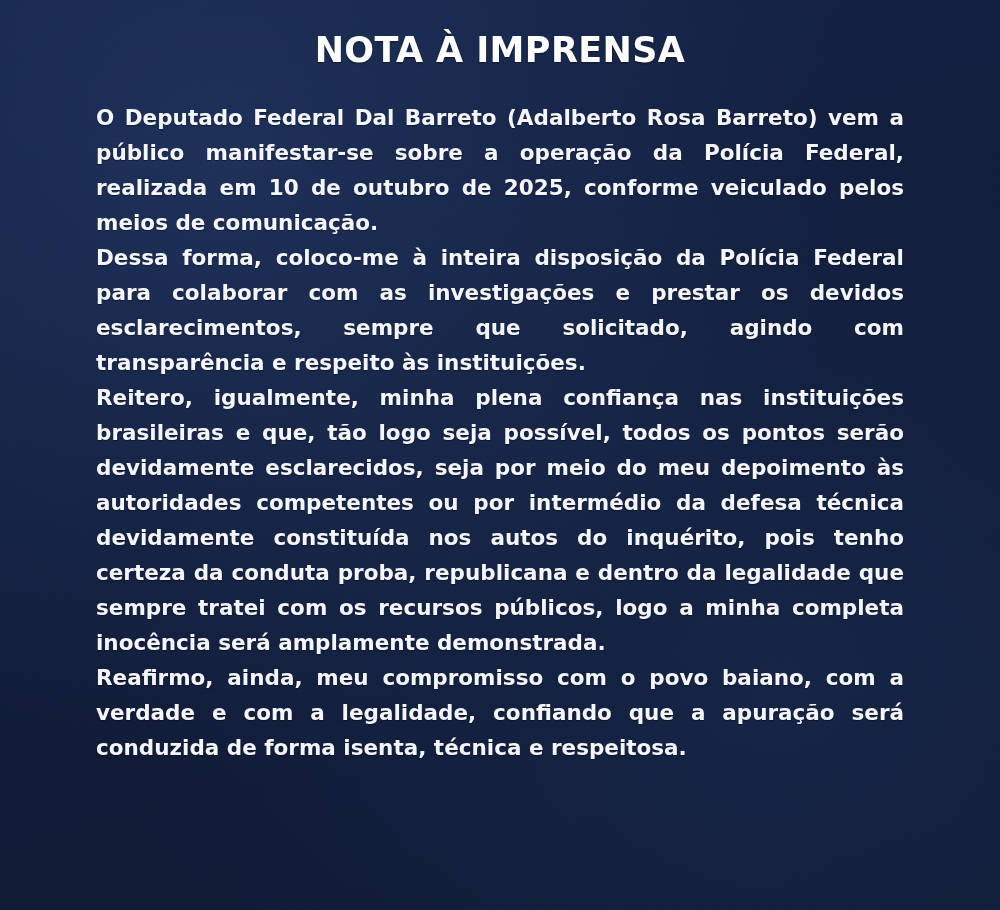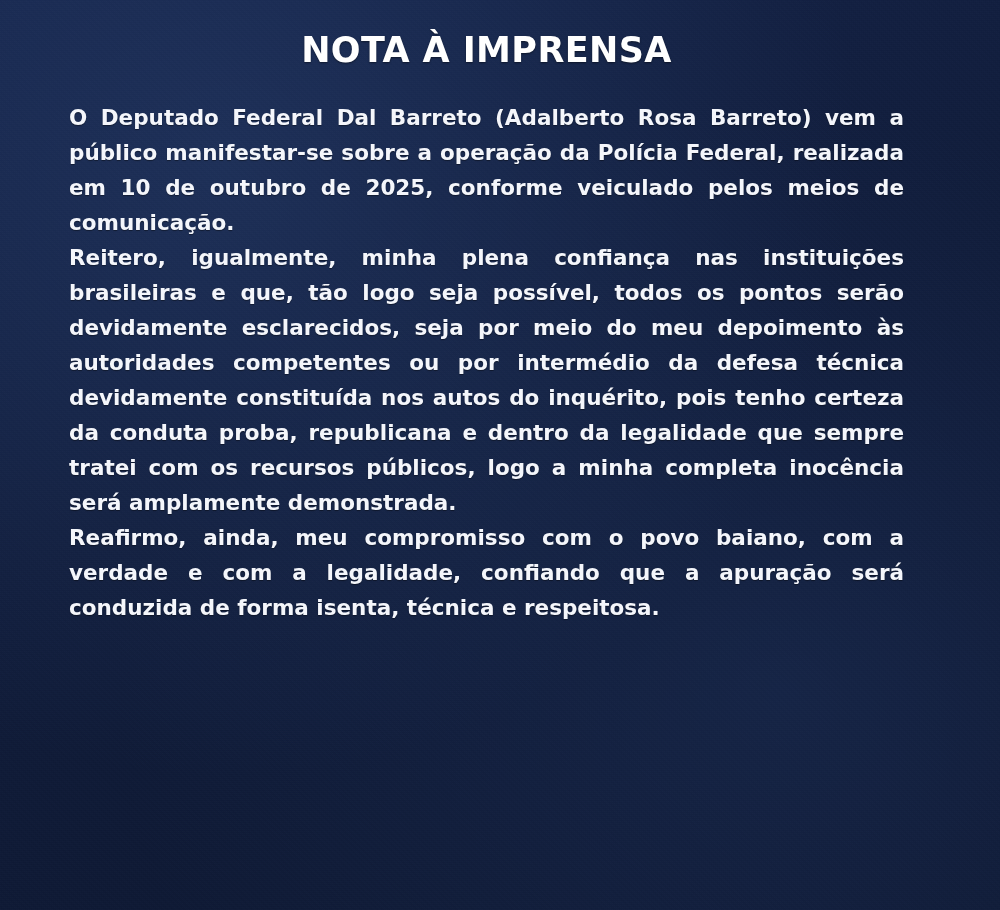--- a/index.html
+++ b/index.html
@@ -16,21 +16,21 @@
   }
   .note-card {
     position: relative;
     width: 1000px;
     height: 910px;
     box-sizing: border-box;
     background:
       radial-gradient(ellipse at 22% 18%, rgba(38, 60, 106, 0.55) 0%, rgba(17, 29, 58, 0) 58%),
       radial-gradient(ellipse at 78% 76%, rgba(30, 50, 92, 0.45) 0%, rgba(14, 24, 50, 0) 60%),
       linear-gradient(160deg, #15244a 0%, #101c3a 45%, #0d1730 100%);
-    padding: 30px 96px 20px 69px;
+    padding: 30px 96px 20px 96px;
     color: #ffffff;
   }
   .note-card::after {
     
     content: "";
     position: absolute;
     inset: 0;
     pointer-events: none;
     opacity: 0.16;
     background-image:
@@ -67,16 +67,17 @@
     margin-bottom: 8px;
   }
 </style>
 </head>
 <body>
 
 <div class="note-card">
   <h1 class="note-title">NOTA À IMPRENSA</h1>
   <div class="note-body">
     <p class="note-paragraph">O Deputado Federal Dal Barreto (Adalberto Rosa Barreto) vem a público manifestar-se sobre a operação da Polícia Federal, realizada em 10 de outubro de 2025, conforme veiculado pelos meios de comunicação.</p>
+    <p class="note-paragraph">Dessa forma, coloco-me à inteira disposição da Polícia Federal para colaborar com as investigações e prestar os devidos esclarecimentos, sempre que solicitado, agindo com transparência e respeito às instituições.</p>
     <p class="note-paragraph">Reitero, igualmente, minha plena confiança nas instituições brasileiras e que, tão logo seja possível, todos os pontos serão devidamente esclarecidos, seja por meio do meu depoimento às autoridades competentes ou por intermédio da defesa técnica devidamente constituída nos autos do inquérito, pois tenho certeza da conduta proba, republicana e dentro da legalidade que sempre tratei com os recursos públicos, logo a minha completa inocência será amplamente demonstrada.</p>
     <p class="note-paragraph">Reafirmo, ainda, meu compromisso com o povo baiano, com a verdade e com a legalidade, confiando que a apuração será conduzida de forma isenta, técnica e respeitosa.</p>
   </div>
 </div>
 
 </body></html>

